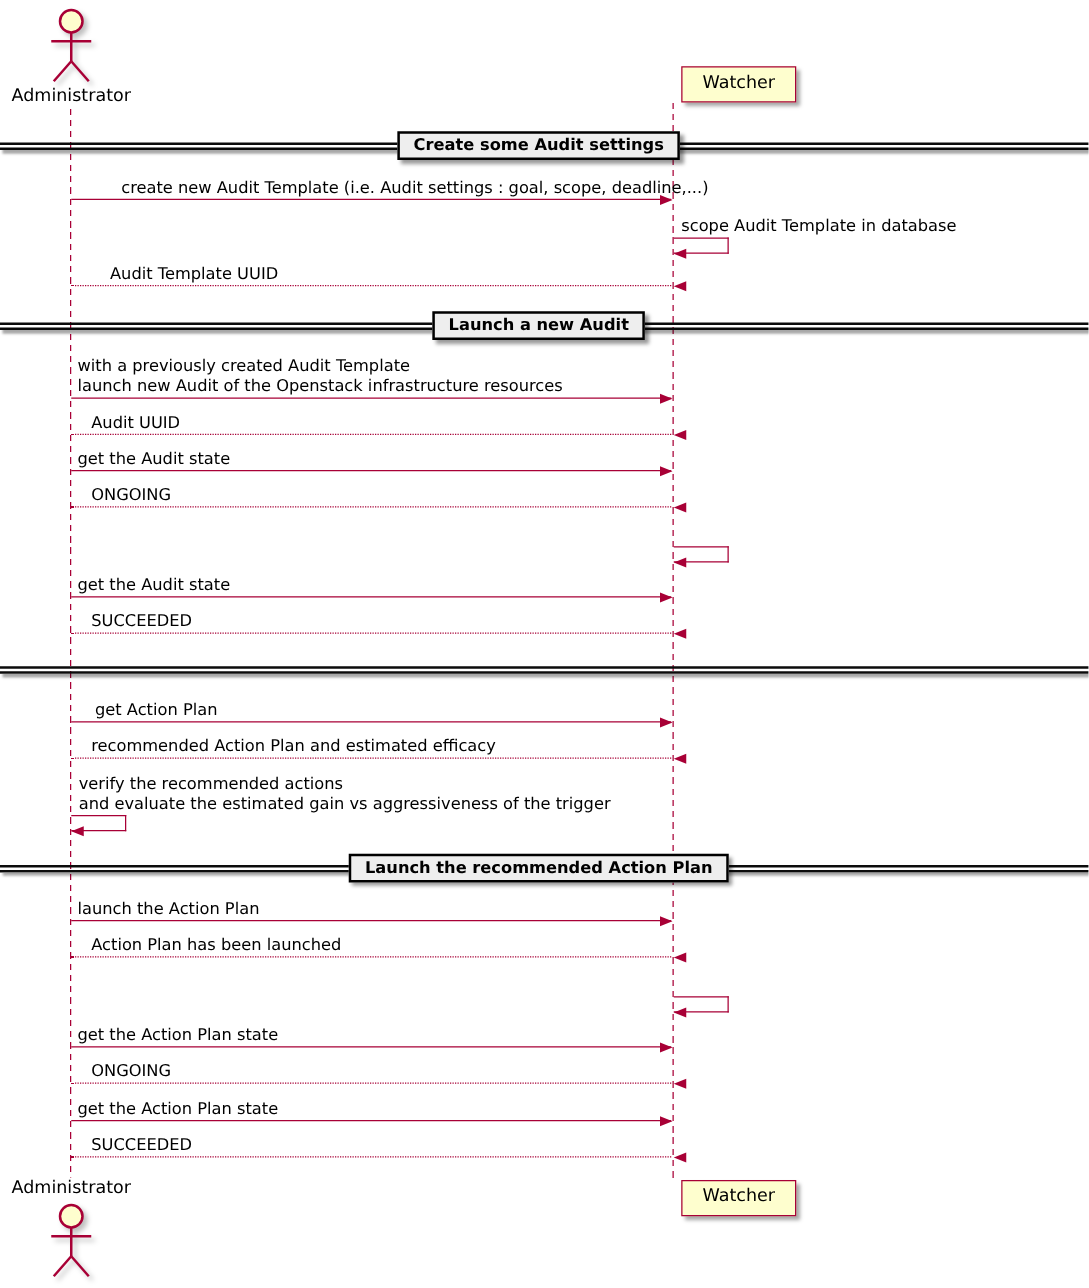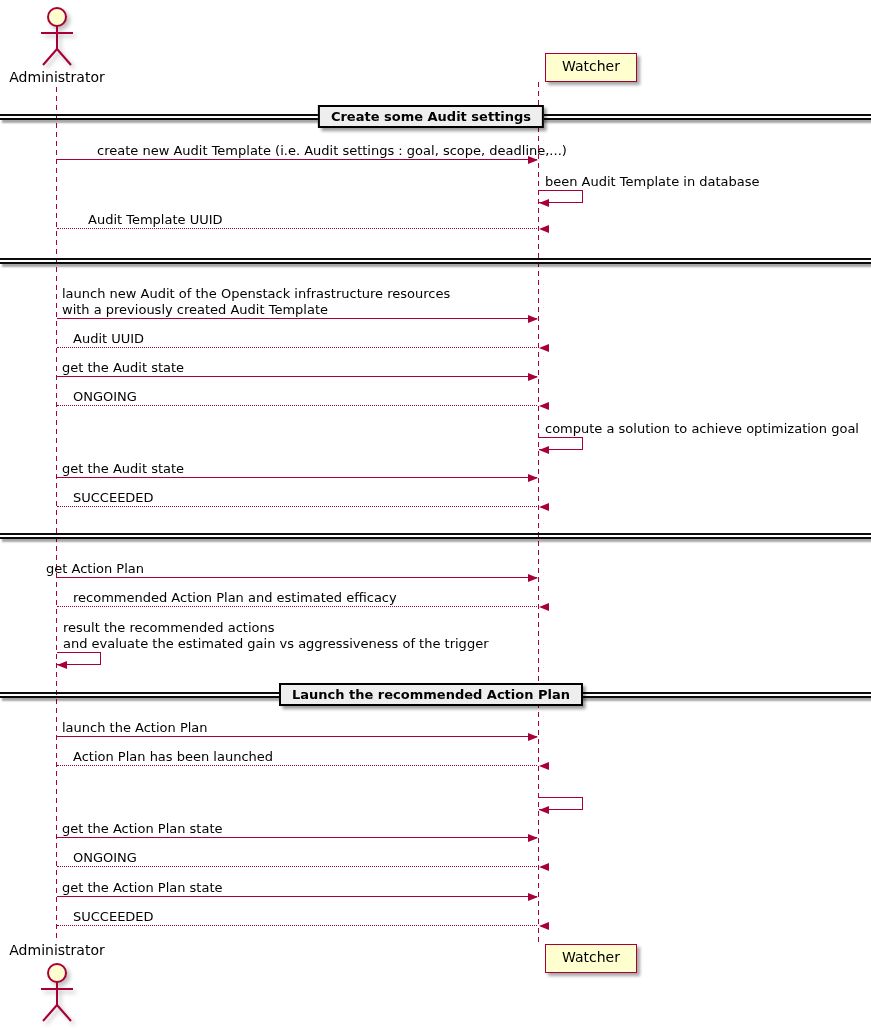--- a/index.html
+++ b/index.html
@@ -79,79 +79,77 @@
       <div class="divider-lines" style="top: 114px;"></div>
       <div class="divider-label" style="top: 105px;">Create some Audit settings</div>
       <div class="msg-line" style="left: 57px; top: 159px; width: 480px;"></div>
       <div class="arrowhead right" style="top: 156px; left: 528px;"></div>
       <div class="msg-label" style="left: 49px; top: 143px; margin-left: 48px;">
         <div>create new Audit Template (i.e. Audit settings : goal, scope, deadline,...)</div>
       </div>
       <div class="self-loop" style="left: 539px; top: 190px;"></div>
       <div class="arrowhead left" style="top: 199px; left: 539px;"></div>
       <div class="msg-label" style="left: 545px; top: 174px;">
-        <div>been Audit Template in database</div>
+        <div>scope Audit Template in database</div>
       </div>
       <div class="msg-line dotted" style="left: 57px; top: 228px; width: 480px;"></div>
       <div class="arrowhead left" style="top: 225px; left: 539px;"></div>
       <div class="msg-label" style="left: 88px; top: 212px;">
         <div>Audit Template UUID</div>
       </div>
       <div class="divider-lines" style="top: 258px;"></div>
+      <div class="divider-label" style="top: 249px;">Launch a new Audit</div>
       <div class="msg-line" style="left: 57px; top: 318px; width: 480px;"></div>
       <div class="arrowhead right" style="top: 315px; left: 528px;"></div>
       <div class="msg-label" style="left: 62px; top: 286px;">
+        <div>with a previously created Audit Template</div>
         <div>launch new Audit of the Openstack infrastructure resources</div>
-        <div>with a previously created Audit Template</div>
       </div>
       <div class="msg-line dotted" style="left: 57px; top: 347px; width: 480px;"></div>
       <div class="arrowhead left" style="top: 344px; left: 539px;"></div>
       <div class="msg-label" style="left: 73px; top: 331px;">
         <div>Audit UUID</div>
       </div>
       <div class="msg-line" style="left: 57px; top: 376px; width: 480px;"></div>
       <div class="arrowhead right" style="top: 373px; left: 528px;"></div>
       <div class="msg-label" style="left: 62px; top: 360px;">
         <div>get the Audit state</div>
       </div>
       <div class="msg-line dotted" style="left: 57px; top: 405px; width: 480px;"></div>
       <div class="arrowhead left" style="top: 402px; left: 539px;"></div>
       <div class="msg-label" style="left: 73px; top: 389px;">
         <div>ONGOING</div>
       </div>
       <div class="self-loop" style="left: 539px; top: 437px;"></div>
       <div class="arrowhead left" style="top: 446px; left: 539px;"></div>
-      <div class="msg-label" style="left: 545px; top: 421px;">
-        <div>compute a solution to achieve optimization goal</div>
-      </div>
       <div class="msg-line" style="left: 57px; top: 477px; width: 480px;"></div>
       <div class="arrowhead right" style="top: 474px; left: 528px;"></div>
       <div class="msg-label" style="left: 62px; top: 461px;">
         <div>get the Audit state</div>
       </div>
       <div class="msg-line dotted" style="left: 57px; top: 506px; width: 480px;"></div>
       <div class="arrowhead left" style="top: 503px; left: 539px;"></div>
       <div class="msg-label" style="left: 73px; top: 490px;">
         <div>SUCCEEDED</div>
       </div>
       <div class="divider-lines" style="top: 533px;"></div>
       <div class="msg-line" style="left: 57px; top: 577px; width: 480px;"></div>
       <div class="arrowhead right" style="top: 574px; left: 528px;"></div>
-      <div class="msg-label" style="left: 46px; top: 561px;">
+      <div class="msg-label" style="left: 76px; top: 561px;">
         <div>get Action Plan</div>
       </div>
       <div class="msg-line dotted" style="left: 57px; top: 606px; width: 480px;"></div>
       <div class="arrowhead left" style="top: 603px; left: 539px;"></div>
       <div class="msg-label" style="left: 73px; top: 590px;">
         <div>recommended Action Plan and estimated efficacy</div>
       </div>
       <div class="self-loop" style="left: 57px; top: 652px;"></div>
       <div class="arrowhead left" style="top: 661px; left: 57px;"></div>
       <div class="msg-label" style="left: 63px; top: 620px;">
-        <div>result the recommended actions</div>
+        <div>verify the recommended actions</div>
         <div>and evaluate the estimated gain vs aggressiveness of the trigger</div>
       </div>
       <div class="divider-lines" style="top: 692px;"></div>
       <div class="divider-label" style="top: 683px; text-align: center;">Launch the recommended Action Plan</div>
       <div class="msg-line" style="left: 57px; top: 736px; width: 480px;"></div>
       <div class="arrowhead right" style="top: 733px; left: 528px;"></div>
       <div class="msg-label" style="left: 62px; top: 720px;">
         <div>launch the Action Plan</div>
       </div>
       <div class="msg-line dotted" style="left: 57px; top: 765px; width: 480px;"></div>

